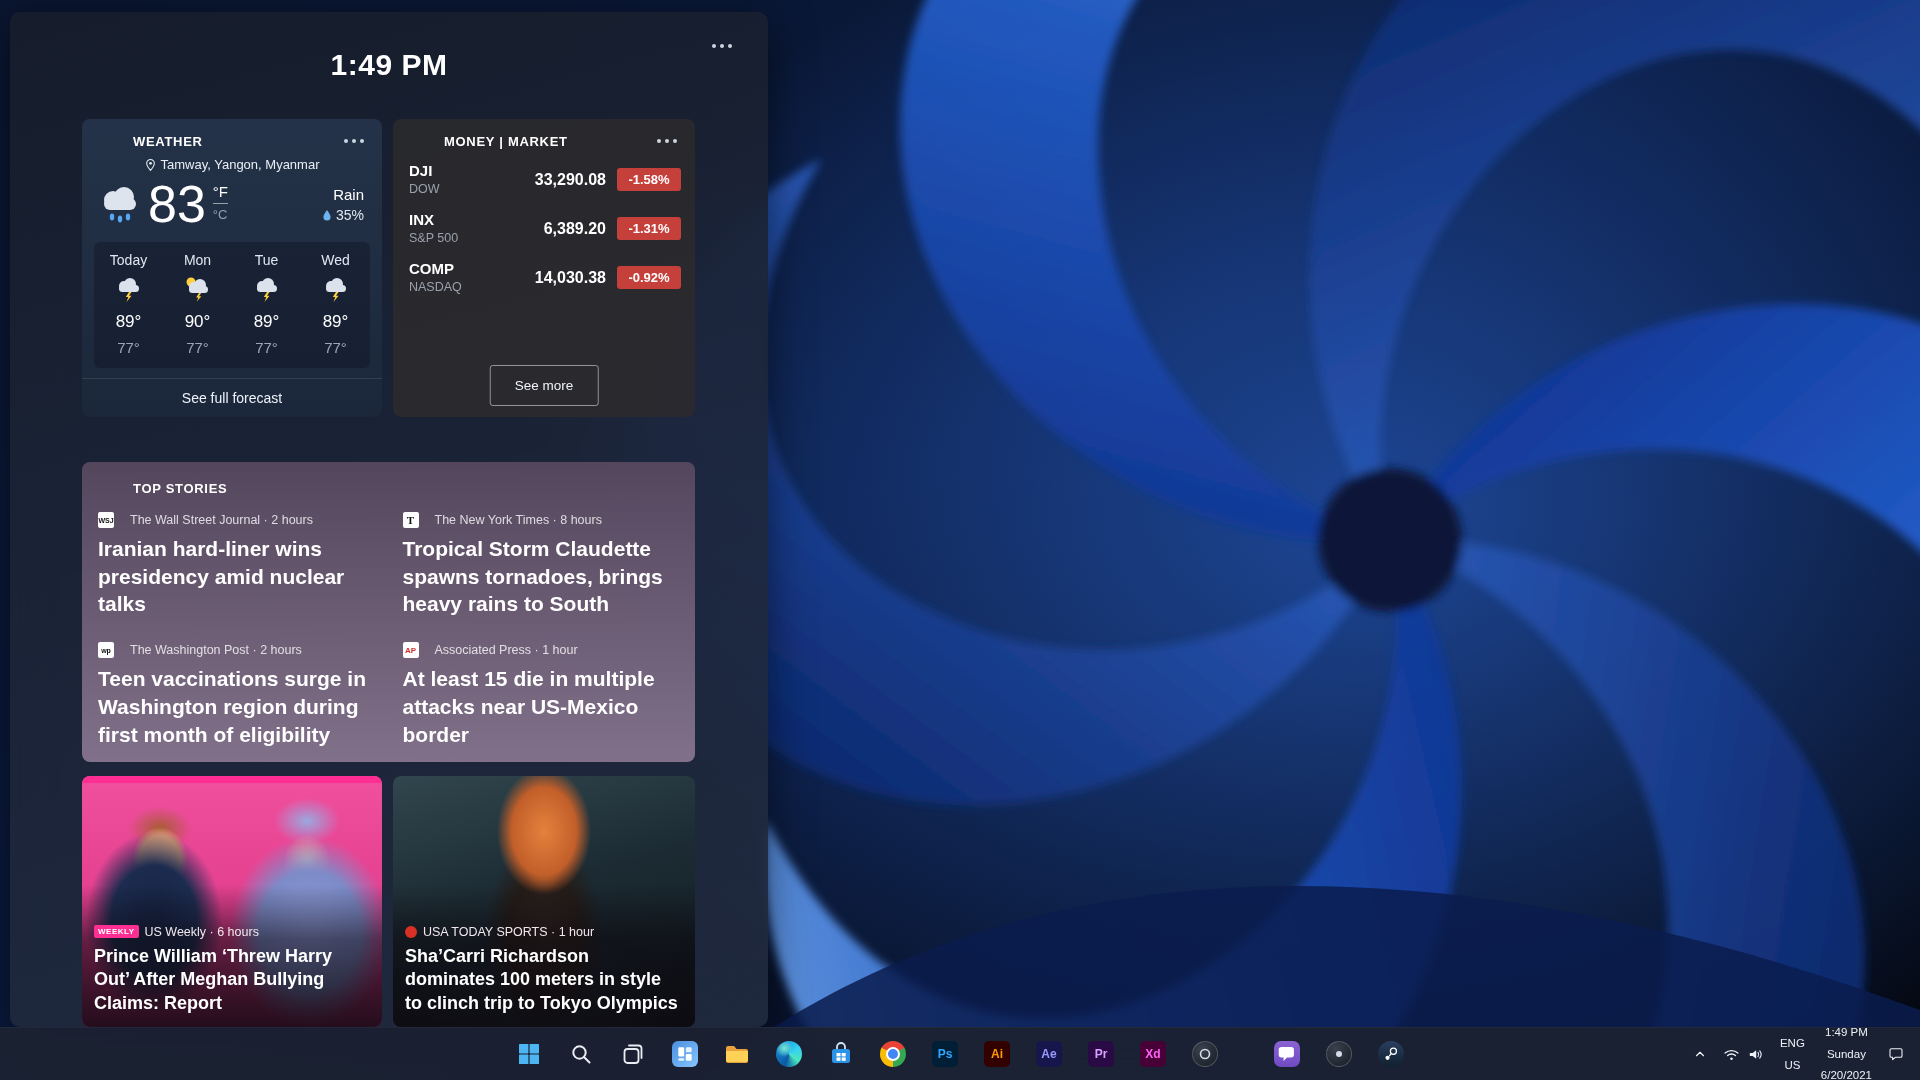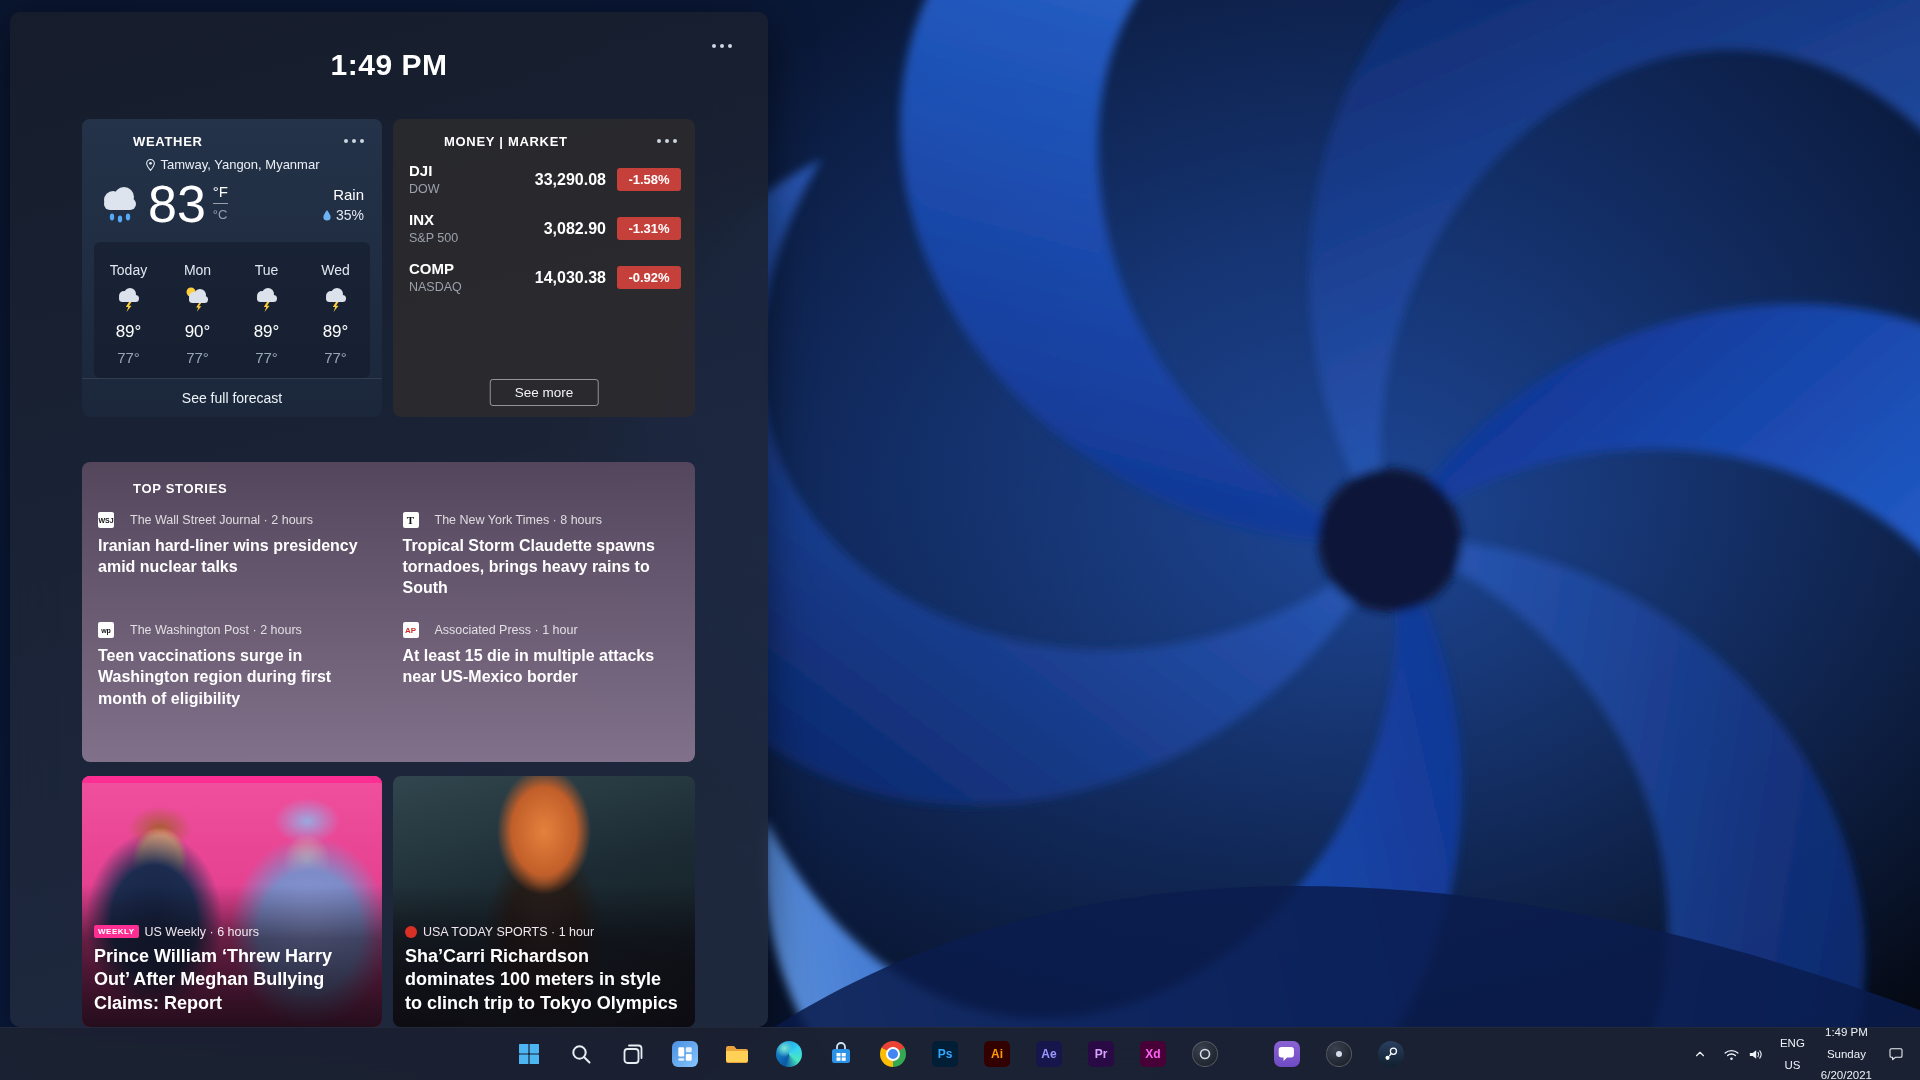--- a/index.html
+++ b/index.html
@@ -31,53 +31,53 @@
     background:linear-gradient(180deg,rgba(37,52,75,.94),rgba(27,39,59,.94));}
   .w-loc{display:flex;align-items:center;justify-content:center;gap:5px;font-size:13px;color:#e9eef6;
     margin-top:2px;cursor:pointer;}
   .w-main{display:flex;align-items:center;padding:6px 18px 2px 14px;}
   .w-temp{font-size:52px;font-weight:300;color:#fff;line-height:1;margin-left:4px;}
   .w-units{display:flex;flex-direction:column;margin-left:7px;margin-top:-4px;}
   .uf{font-size:15px;color:#fff;border-bottom:1px solid rgba(255,255,255,.55);padding-bottom:3px;cursor:pointer;}
   .uc{font-size:13px;color:#93a1b3;padding-top:3px;cursor:pointer;}
   .w-cond{margin-left:auto;text-align:right;font-size:15px;color:#fff;}
   .w-prec{display:flex;align-items:center;gap:4px;justify-content:flex-end;font-size:14px;color:#dfe7f0;margin-top:4px;}
-  .w-forecast{display:flex;margin:10px 12px 0;background:rgba(12,19,31,.38);border-radius:6px;padding:20px 0 12px;}
+  .w-forecast{display:flex;margin:10px 12px 0;background:rgba(12,19,31,.38);border-radius:6px;padding:10px 0 12px;}
   .fc-col{flex:1;text-align:center;cursor:pointer;}
   .fc-day{font-size:14px;color:#e0e7f0;}
   .fc-icon{margin:7px auto 5px;width:30px;height:28px;}
   .fc-hi{font-size:17px;color:#fff;}
   .fc-lo{font-size:15px;color:#9aa7b6;margin-top:7px;}
   .w-footer{position:absolute;bottom:0;left:0;right:0;text-align:center;padding:11px 0;
     border-top:1px solid rgba(255,255,255,.10);font-size:14px;color:#eef3f9;cursor:pointer;}
 
   
   .money{left:383px;top:107px;width:302px;height:298px;background:rgba(42,42,46,.96);}
   .m-row{display:flex;align-items:center;padding:7px 14px 7px 16px;cursor:pointer;}
   .m-sym{font-size:15px;font-weight:700;color:#fff;line-height:1.2;}
   .m-name{font-size:12.5px;color:#9aa1ac;margin-top:2px;line-height:1.2;}
   .m-val{margin-left:auto;font-size:16px;color:#fff;font-weight:600;}
   .m-chg{width:64px;text-align:center;background:#c5403b;color:#fff;font-size:13px;font-weight:600;
     border-radius:3px;padding:4px 0;margin-left:11px;}
   .m-footer{position:absolute;bottom:11px;left:50%;transform:translateX(-50%);
     border:1px solid rgba(255,255,255,.5);border-radius:3px;background:none;color:#f0f3f7;
-    font-size:13.5px;padding:5px 24px;cursor:pointer;white-space:nowrap;}
+    font-size:13.5px;padding:12px 24px;cursor:pointer;white-space:nowrap;}
 
   
   .stories{left:72px;top:450px;width:613px;height:300px;padding:17px 16px;
     background:linear-gradient(180deg,rgba(88,73,95,.93),rgba(141,122,148,.89));}
   .stories-grid{display:grid;grid-template-columns:1fr 1fr;column-gap:28px;row-gap:24px;margin-top:15px;}
   .story{cursor:pointer;}
   .s-meta{display:flex;align-items:center;gap:16px;}
   .s-badge{width:16px;height:16px;border-radius:2px;background:#fff;color:#111;font-size:7px;font-weight:700;
     display:flex;align-items:center;justify-content:center;flex:0 0 auto;}
   .s-badge.serif{font-family:"Liberation Serif",serif;font-size:11px;}
   .s-badge.ap{color:#cf2e2e;font-weight:800;font-size:8px;}
   .s-src{font-size:12.5px;color:rgba(255,255,255,.8);}
-  .s-head{font-size:16px;font-weight:700;color:#fff;line-height:1.32;margin:7px 0 0;}
+  .s-head{font-size:21px;font-weight:700;color:#fff;line-height:1.32;margin:7px 0 0;}
 
   
   .news-card{position:absolute;top:764px;width:300px;height:251px;border-radius:8px;overflow:hidden;
     background:#1a1a1e;cursor:pointer;}
   .nc1{left:72px;}
   .nc2{left:383px;width:302px;}
   .nc-strip{position:absolute;top:0;left:0;right:0;height:7px;background:#ff2e92;z-index:3;}
   .photo{position:absolute;inset:0;}
   .photo1{background:
     radial-gradient(95px 125px at 24% 58%,#152242 0%,#1c2c50 45%,rgba(0,0,0,0) 72%),
@@ -315,21 +315,21 @@
         <div class="m-name">DOW</div>
         </div>
       <div class="m-val">33,290.08</div>
       <div class="m-chg">-1.58%</div>
     </div>
     <div class="m-row">
       <div>
           <div class="m-sym">INX</div>
         <div class="m-name">S&amp;P 500</div>
         </div>
-      <div class="m-val">3,082.90</div>
+      <div class="m-val">6,389.20</div>
       <div class="m-chg">-1.31%</div>
     </div>
     <div class="m-row">
       <div>
           <div class="m-sym">COMP</div>
         <div class="m-name">NASDAQ</div>
         </div>
       <div class="m-val">14,030.38</div>
       <div class="m-chg">-0.92%</div>
     </div>

